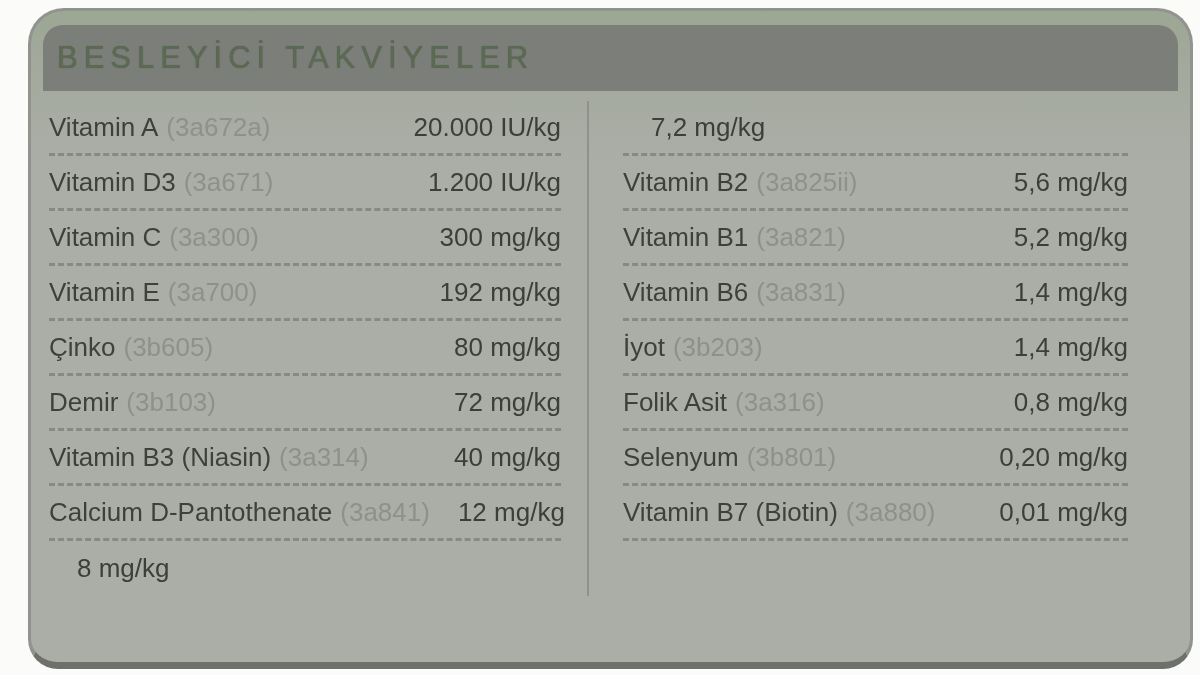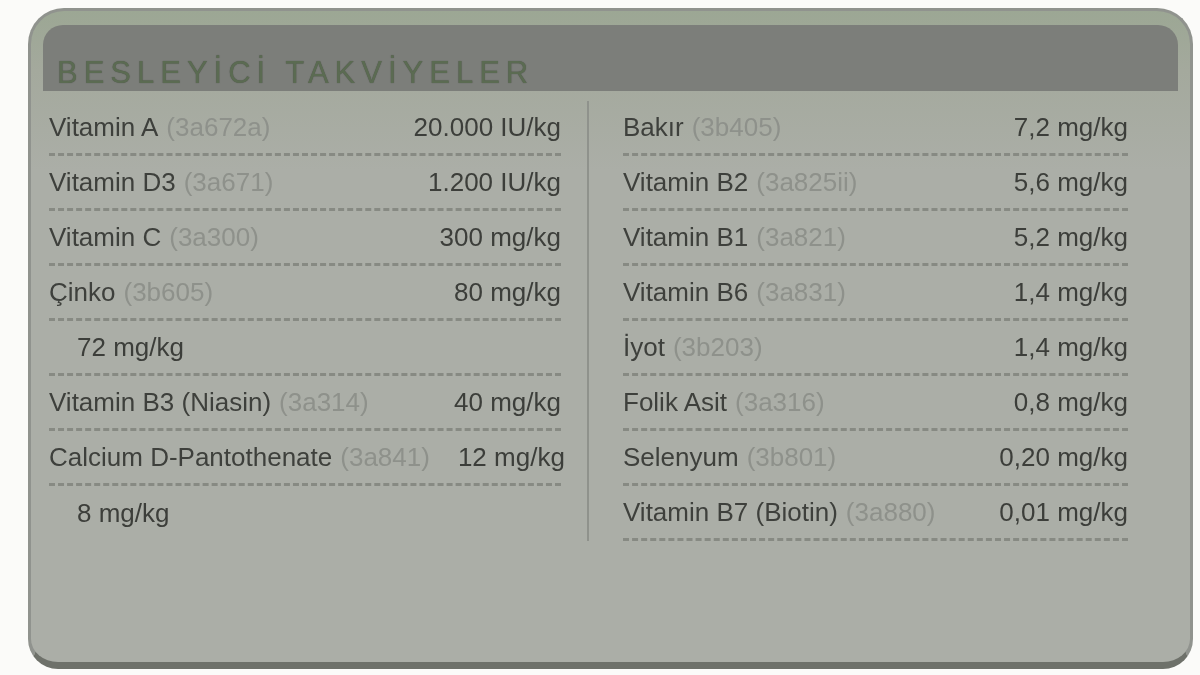--- a/index.html
+++ b/index.html
@@ -14,21 +14,21 @@
     border-radius:36px 36px 30px 30px;
     background:linear-gradient(180deg, #9ca794 0px, #a4a99d 60px, #abaea7 160px, #abaea7 100%);
     overflow:hidden;
   }
 
   .header {
     margin:14px 12px 0 12px;
     height:66px;
     background:#7c7e7a;
     border-radius:20px 20px 0 0;
-    display:flex; align-items:flex-end;
+    display:flex; align-items:center;
     padding-left:14px;
   }
   .title {
     font-size:31px;
     letter-spacing:6px;
     color:#5b6b52;
     text-shadow:0 0 1px #4c4f4a;
     white-space:nowrap;
   }
 
@@ -72,42 +72,46 @@
         </div>
         <div class="row">
           <span><span class="nm">Vitamin D3</span><span class="cd">(3a671)</span></span>
           <span class="val">1.200 IU/kg</span>
         </div>
         <div class="row">
           <span><span class="nm">Vitamin C</span><span class="cd">(3a300)</span></span>
           <span class="val">300 mg/kg</span>
         </div>
         <div class="row">
+          <span><span class="nm">Vitamin E</span><span class="cd">(3a700)</span></span>
+          <span class="val">192 mg/kg</span>
+        </div>
+        <div class="row">
           <span><span class="nm">Çinko</span><span class="cd">(3b605)</span></span>
           <span class="val">80 mg/kg</span>
         </div>
         <div class="row">
+          <span><span class="nm">Demir</span><span class="cd">(3b103)</span></span>
           <span class="val">72 mg/kg</span>
         </div>
         <div class="row">
           <span><span class="nm">Vitamin B3 (Niasin)</span><span class="cd">(3a314)</span></span>
           <span class="val">40 mg/kg</span>
         </div>
         <div class="row">
           <span><span class="nm">Calcium D-Pantothenate</span><span class="cd">(3a841)</span></span>
           <span class="val">12 mg/kg</span>
         </div>
         <div class="row">
           <span class="val">8 mg/kg</span>
         </div>
       </div>
     <div class="divider"></div>
     <div class="col right" id="col-right">
         <div class="row">
-          <span><span class="nm">Bakır</span><span class="cd">(3b405)</span></span>
           <span class="val">7,2 mg/kg</span>
         </div>
         <div class="row">
           <span><span class="nm">Vitamin B2</span><span class="cd">(3a825ii)</span></span>
           <span class="val">5,6 mg/kg</span>
         </div>
         <div class="row">
           <span><span class="nm">Vitamin B1</span><span class="cd">(3a821)</span></span>
           <span class="val">5,2 mg/kg</span>
         </div>

